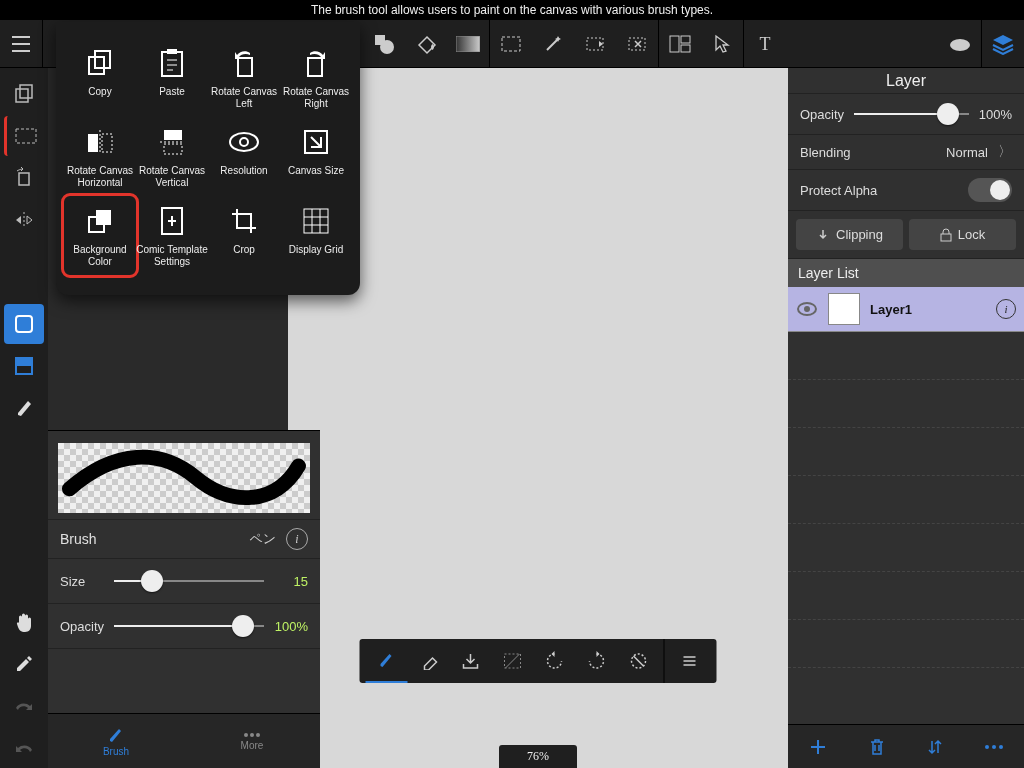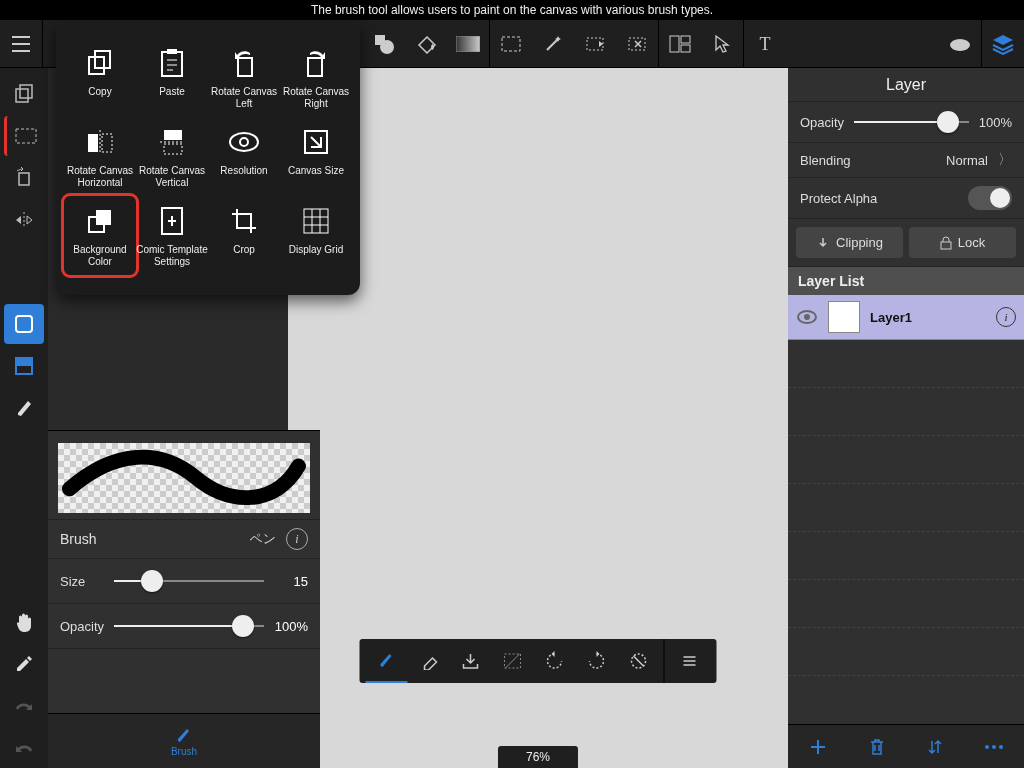--- a/index.html
+++ b/index.html
@@ -44,20 +44,21 @@
     position:absolute; top:68px; left:288px; right:236px; bottom:0;
     background:#d8d8d8;
   }
   .canvas-surface{
     position:absolute; top:0; left:0; right:0; bottom:40px; background:#d8d8d8;
   }
   .zoom-indicator {
     position:absolute; bottom:0; left:50%; transform:translateX(-50%);
     background:#1f1f1f; color:#eee; font-size:12px; padding:4px 28px;
     border-radius:3px 3px 0 0;
+    font-family:Liberation Serif, serif;
   }
   .canvas-toolbar {
     position:absolute; bottom:85px; left:50%; transform:translateX(-50%);
     height:44px; display:flex; align-items:center; background:#1f1f1f;
     padding:0 6px; border-radius:3px;
   }
   .canvas-toolbar .ct-btn {
     width:42px; height:44px; display:flex;align-items:center;justify-content:center;
     color:#ccc;
   }
@@ -83,53 +84,53 @@
   }
   .brush-title-row .info{
     width:22px;height:22px;border:1.5px solid #aaa;border-radius:50%;
     display:flex;align-items:center;justify-content:center;font-size:12px;font-style:italic;font-family:Georgia,serif;color:#ccc;
   }
   .slider-row {
     display:flex; align-items:center; gap:6px; padding:10px 12px;
     border-bottom:1px solid #222;
   }
   .slider-row .label{font-size:13px;color:#ddd;min-width:48px;}
-  .slider-row .value{font-size:13px;color:#ffffff;min-width:38px;text-align:right;}
+  .slider-row .value{font-size:13px;color:#bef264;min-width:38px;text-align:right;}
   .slider{flex:1;height:24px;display:flex;align-items:center;position:relative;}
   .slider .track{height:2px;background:#888;position:absolute;left:0;right:0;}
   .slider .fill{height:2px;background:#eee;position:absolute;left:0;}
   .slider .thumb{width:22px;height:22px;border-radius:50%;background:#eee;position:absolute;top:1px;transform:translateX(-50%);box-shadow:0 1px 2px rgba(0,0,0,.6);}
   .brush-tabs{
     margin-top:auto;display:flex;height:55px;border-top:1px solid #000;background:#262626;
   }
   .brush-tabs .tab{flex:1;display:flex;flex-direction:column;align-items:center;justify-content:center;gap:2px;font-size:10px;color:#888;}
   .brush-tabs .tab.active{color:#2f7ed8;}
 
   .layer-panel{
     position:absolute; top:68px; right:0; bottom:0; width:236px;
     background:#303030; display:flex; flex-direction:column;
   }
   .layer-panel .hdr{
-    height:34px;display:flex;align-items:center;justify-content:center;
+    height:26px;display:flex;align-items:center;justify-content:center;
     font-size:16px;color:#eee;border-bottom:1px solid #222;
   }
   .panel-row{
     display:flex;align-items:center;padding:8px 12px;font-size:13px;color:#ddd;
     border-bottom:1px solid #222;
   }
   .panel-row .grow{flex:1;}
   .chevron{color:#aaa;font-size:14px;}
   .toggle{
     width:44px;height:24px;border-radius:12px;background:#555;position:relative;
   }
   .toggle::after{content:"";position:absolute;width:20px;height:20px;background:#eee;border-radius:50%;top:2px;right:2px;}
   .btn-row{display:flex;gap:6px;padding:8px;border-bottom:1px solid #222;}
   .pill-btn{flex:1;background:#444;color:#ddd;font-size:13px;padding:8px 6px;border-radius:4px;display:flex;align-items:center;justify-content:center;gap:6px;}
   .layer-list-hdr{
-    background:#4f4f4f;color:#eee;font-size:14px;font-weight:bold;padding:6px 10px;
+    background:#4f4f4f;color:#eee;font-size:14px;font-weight:normal;padding:6px 10px;
   }
   .layer-row{
     display:flex;align-items:center;padding:6px 8px;gap:10px;background:#b6b4e3;
     border-bottom:1px solid #888;
   }
   .layer-row .thumb{width:32px;height:32px;background:#fff;border:1px solid #888;}
   .layer-row .eye{color:#666;}
   .layer-row .lname{flex:1;color:#111;font-size:13px;font-weight:bold;}
   .layer-row .info{
     width:20px;height:20px;border:1.5px solid #333;border-radius:50%;
@@ -407,20 +408,28 @@
     </div>
     <span class="value">100%</span>
   </div>
   <div class="brush-tabs">
     <div class="tab active">
       <svg width="18" height="18">
           <path d="M3 15l2 1 9-11-2-2L3 13z" fill="#2f7ed8"></path>
         </svg>
       <span>Brush</span>
     </div>
+    <div class="tab">
+      <svg width="18" height="6">
+          <circle cx="3" cy="3" r="2" fill="#888"></circle>
+          <circle cx="9" cy="3" r="2" fill="#888"></circle>
+          <circle cx="15" cy="3" r="2" fill="#888"></circle>
+        </svg>
+      <span>More</span>
+    </div>
   </div>
 </div>
 
 <div class="layer-panel">
   <div class="hdr">Layer</div>
   <div class="panel-row">
     <span>Opacity</span>
     <div class="slider" style="margin:0 10px;flex:1">
       <div class="track"></div>
         <div class="fill" style="width:82%"></div>

